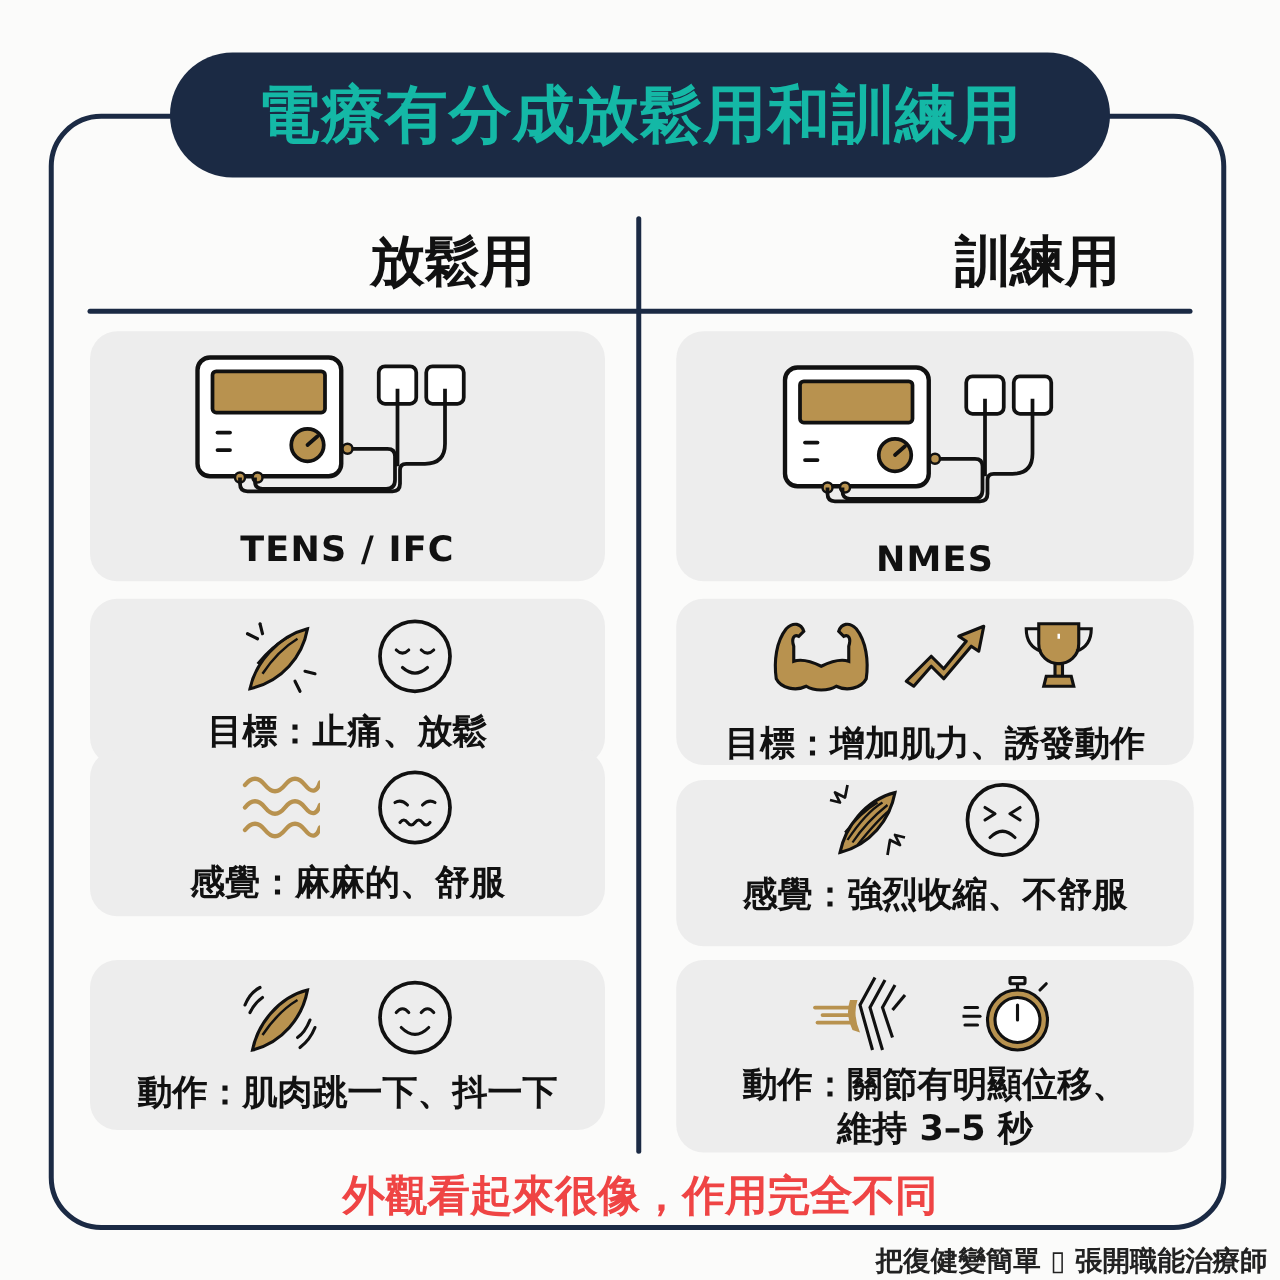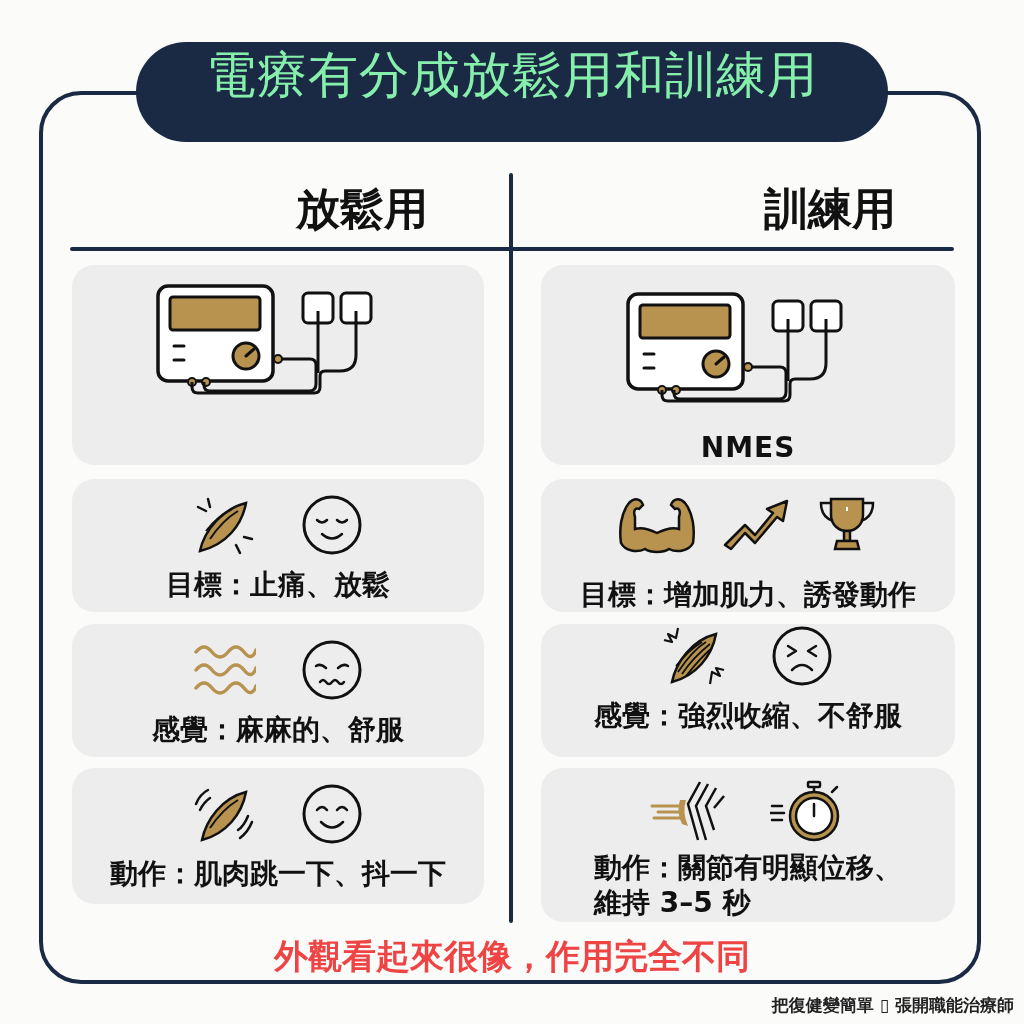--- a/index.html
+++ b/index.html
@@ -9,22 +9,22 @@
     font-family:"DejaVu Sans", "Liberation Sans", sans-serif;
     color:#111;
   }
   .frame {
     position:absolute; left:39px; top:91px; width:942px; height:893px;
     border:4px solid #1B2A44; border-radius:42px; box-sizing:border-box;
   }
   .title-pill {
     position:absolute; left:136px; top:42px; width:752px; height:100px;
     background:#1B2A44; border-radius:50px;
-    display:flex; justify-content:center;
-    color:#86efac; font-size:50px; font-weight:normal; letter-spacing:1px;
+    display:flex; align-items:center; justify-content:center;
+    color:#14b8a6; font-size:50px; font-weight:bold; letter-spacing:1px;
   }
   .col-divider {
     position:absolute; left:509px; top:173px; width:4px; height:750px;
     background:#1B2A44; border-radius:2px;
   }
   .head-rule {
     position:absolute; left:70px; top:247px; width:884px; height:4px;
     background:#1B2A44; border-radius:2px;
   }
   .col-title {
@@ -33,29 +33,29 @@
   }
   .card {
     position:absolute; background:#EDEDED; border-radius:22px;
     display:flex; flex-direction:column; align-items:center; justify-content:flex-start;
     box-sizing:border-box;
   }
   .card .icons {
     display:flex; align-items:center; justify-content:center; gap:44px;
   }
   .card .label {
-    font-size:28px; font-weight:bold; color:#111; text-align:left; line-height:1.25;
+    font-size:28px; font-weight:bold; color:#111; text-align:center; line-height:1.25;
   }
   .device-label { font-size:28px; font-weight:bold; letter-spacing:1px; }
   .footer-text {
     position:absolute; left:0; width:1024px; top:934px; text-align:center;
     font-size:34px; font-weight:bold; color:#ef4444;
   }
   .credit {
-    position:absolute; right:10px; top:994px; font-size:17px; font-weight:bold; color:#222;
+    position:absolute; right:10px; top:994px; font-size:22px; font-weight:bold; color:#222;
   }
   svg { display:block; }
 </style>
 </head>
 <body>
 
 <div class="frame"></div>
 
 <div class="title-pill">
   <span>電療有分成放鬆用和訓練用</span>
@@ -77,20 +77,21 @@
     <line x1="98" y1="75" x2="106" y2="68" stroke="#111" stroke-width="3" stroke-linecap="round"></line>
     <circle cx="130" cy="78" r="4" fill="#B8924F" stroke="#111" stroke-width="2"></circle>
     <circle cx="44" cy="101" r="4" fill="#B8924F" stroke="#111" stroke-width="2"></circle>
     <circle cx="58" cy="101" r="4" fill="#B8924F" stroke="#111" stroke-width="2"></circle>
     <rect x="155" y="12" width="30" height="30" rx="5" fill="#fff" stroke="#111" stroke-width="3"></rect>
     <rect x="193" y="12" width="30" height="30" rx="5" fill="#fff" stroke="#111" stroke-width="3"></rect>
     <path d="M134 78 H162 Q168 78 168 84 V103 Q168 110 161 110 H62 Q56 110 56 104 V101" fill="none" stroke="#111" stroke-width="3"></path>
     <path d="M44 101 V106 Q44 112 50 112 H166 Q172 112 172 106 V95 Q172 90 177 90 H192 Q208 90 208 74 V30" fill="none" stroke="#111" stroke-width="3"></path>
     <path d="M170 30 V92" fill="none" stroke="#111" stroke-width="3"></path>
   </svg>
+  <div class="device-label" style="margin-top:22px;">TENS / IFC</div>
 </div>
 
 <div class="card" style="left:72px; top:479px; width:412px; height:133px; padding-top:14px;">
   <div class="icons">
     <svg width="64" height="64" viewBox="0 0 64 64">
       <path d="M8 58 C12 38 30 16 54 10 C50 32 34 52 8 58 Z" fill="#B8924F" stroke="#111" stroke-width="2.5"></path>
       <path d="M18 46 C26 34 36 24 46 18" fill="none" stroke="#111" stroke-width="2"></path>
       <path d="M14 38 C22 28 32 20 40 16" fill="none" stroke="#111" stroke-width="2"></path>
       <line x1="6" y1="14" x2="14" y2="18" stroke="#111" stroke-width="2.5" stroke-linecap="round"></line>
       <line x1="16" y1="6" x2="18" y2="14" stroke="#111" stroke-width="2.5" stroke-linecap="round"></line>
@@ -100,21 +101,21 @@
     <svg width="64" height="64" viewBox="0 0 64 64">
       <circle cx="32" cy="32" r="28" fill="none" stroke="#111" stroke-width="3"></circle>
       <path d="M17 27 Q22 32 27 27" fill="none" stroke="#111" stroke-width="2.5" stroke-linecap="round"></path>
       <path d="M37 27 Q42 32 47 27" fill="none" stroke="#111" stroke-width="2.5" stroke-linecap="round"></path>
       <path d="M22 41 Q32 50 42 41" fill="none" stroke="#111" stroke-width="2.5" stroke-linecap="round"></path>
     </svg>
   </div>
   <div class="label" style="margin-top:10px;">目標：止痛、放鬆</div>
 </div>
 
-<div class="card" style="left:72px; top:624px; width:412px; height:133px; padding-top:14px;">
+<div class="card" style="left:72px; top:600px; width:412px; height:133px; padding-top:14px;">
   <div class="icons">
     <svg width="64" height="64" viewBox="0 0 64 64">
       <path d="M4 14 Q12 4 20 14 T36 14 T52 14 T64 12" fill="none" stroke="#B8924F" stroke-width="3.5" stroke-linecap="round"></path>
       <path d="M4 32 Q12 22 20 32 T36 32 T52 32 T64 30" fill="none" stroke="#B8924F" stroke-width="3.5" stroke-linecap="round"></path>
       <path d="M4 50 Q12 40 20 50 T36 50 T52 50 T64 48" fill="none" stroke="#B8924F" stroke-width="3.5" stroke-linecap="round"></path>
     </svg>
     <svg width="64" height="64" viewBox="0 0 64 64">
       <circle cx="32" cy="32" r="28" fill="none" stroke="#111" stroke-width="3"></circle>
       <path d="M16 28 Q21 25 26 30" fill="none" stroke="#111" stroke-width="2.5" stroke-linecap="round"></path>
       <path d="M38 30 Q43 25 48 28" fill="none" stroke="#111" stroke-width="2.5" stroke-linecap="round"></path>

